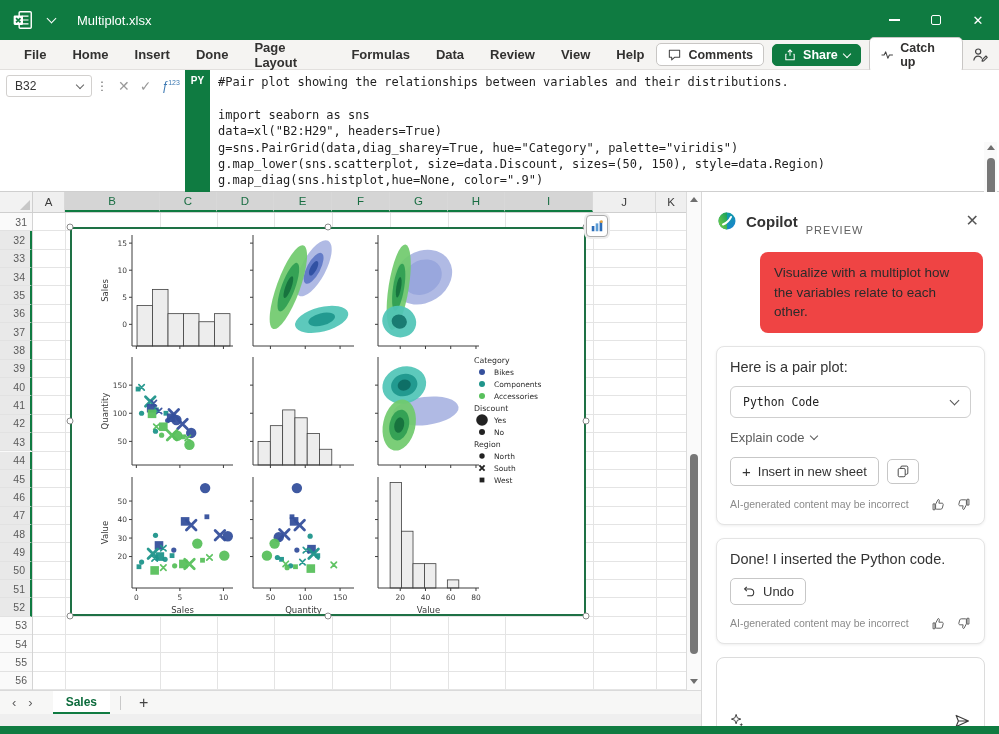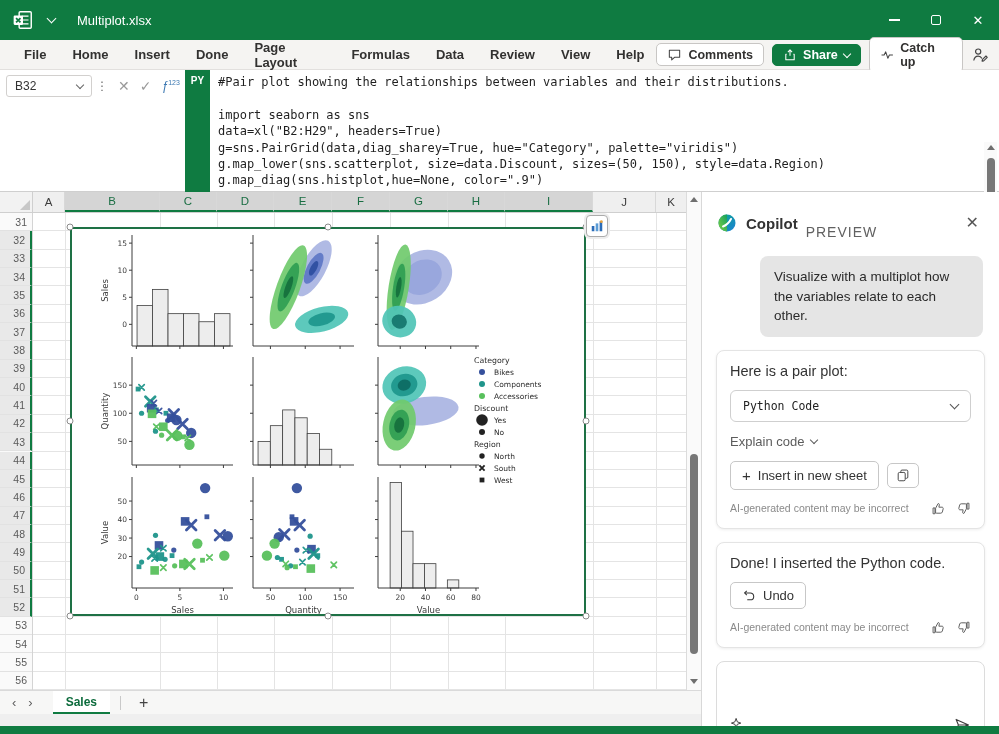--- a/index.html
+++ b/index.html
@@ -53,23 +53,23 @@
   .hline{position:absolute;left:0;width:653px;height:1px;background:#e4e4e4;}
   
   .chart{position:absolute;left:70px;top:227px;width:516px;height:389px;background:#fff;border:2px solid #1E7145;z-index:5;}
   .handle{position:absolute;width:7px;height:7px;background:#fff;border:1px solid #8a8a8a;border-radius:50%;transform:translate(-50%,-50%);z-index:6;}
   .quick-btn{position:absolute;left:586px;top:215px;width:22px;height:22px;background:#fff;border:1px solid #ababab;border-radius:4px;box-shadow:0 0 0 2px #eee;z-index:7;display:flex;align-items:center;justify-content:center;}
   .grid-scroll{position:absolute;left:686px;top:192px;width:15px;height:498px;background:#fafafa;border-left:1px solid #dcdcdc;z-index:8;}
   
   .copilot{position:absolute;left:701px;top:192px;width:298px;height:534px;background:#fff;border-left:1px solid #d8d8d8;padding:14px 14px 10px 14px;display:flex;flex-direction:column;overflow:hidden;}
   .cp-header{display:flex;align-items:center;gap:8px;}
   .cp-title{font-size:15px;font-weight:bold;color:#333;}
-  .cp-preview{font-size:14px;letter-spacing:1px;color:#616161;margin-top:18px;}
+  .cp-preview{font-size:11px;letter-spacing:1px;color:#616161;margin-top:18px;}
   .cp-close{margin-left:auto;color:#555;font-size:16px;line-height:16px;padding:2px 6px;}
-  .cp-bubble{margin:16px 2px 0 44px;background:#e5e5e5;border-radius:8px;padding:11px 14px;font-size:13.5px;line-height:1.45;color:#2b2b2b;}
+  .cp-bubble{margin:16px 2px 0 44px;background:#ef4444;border-radius:8px;padding:11px 14px;font-size:13.5px;line-height:1.45;color:#2b2b2b;}
   .cp-card{margin-top:13px;border:1px solid #e4e4e4;border-radius:8px;background:#fff;box-shadow:0 1px 3px rgba(0,0,0,.07);padding:12px 13px;}
   .cp-card-title{font-size:14.5px;color:#333;}
   .cp-dropdown{margin-top:11px;border:1px solid #cfcfcf;border-radius:6px;height:32px;display:flex;align-items:center;padding:0 12px;}
   .cp-dropdown .mono{font-family:"DejaVu Sans Mono","Liberation Mono",monospace;font-size:11.5px;color:#222;}
   .cp-dropdown .mini-chev{margin-left:auto;color:#555;width:7px;height:7px;}
   .cp-explain{margin-top:12px;display:flex;align-items:center;gap:7px;font-size:13px;color:#5c5c5c;}
   .cp-actions{margin-top:12px;display:flex;align-items:center;gap:8px;}
   .btn{display:flex;align-items:center;gap:7px;border:1px solid #c7c7c7;border-radius:5px;background:#fff;padding:5px 11px;font-size:13px;color:#333;}
   .icon-btn{border:1px solid #c7c7c7;border-radius:5px;background:#fff;padding:4px 8px;display:flex;align-items:center;}
   .cp-footer{margin-top:11px;display:flex;align-items:center;}

